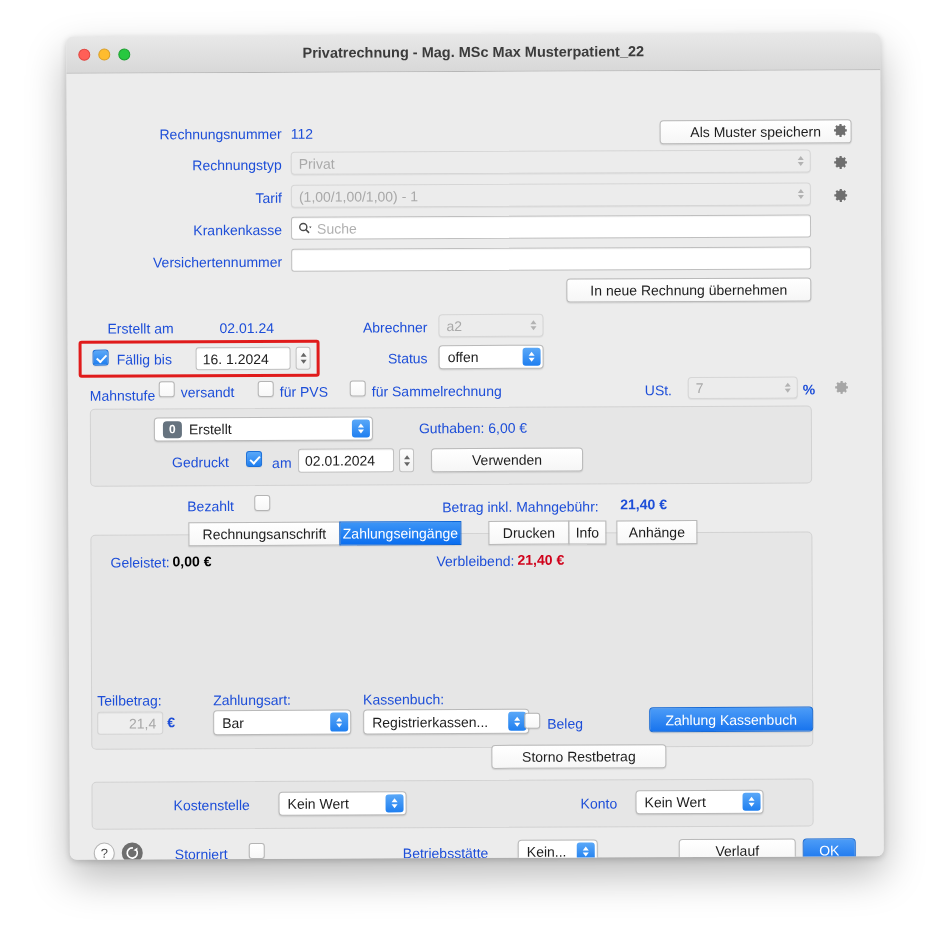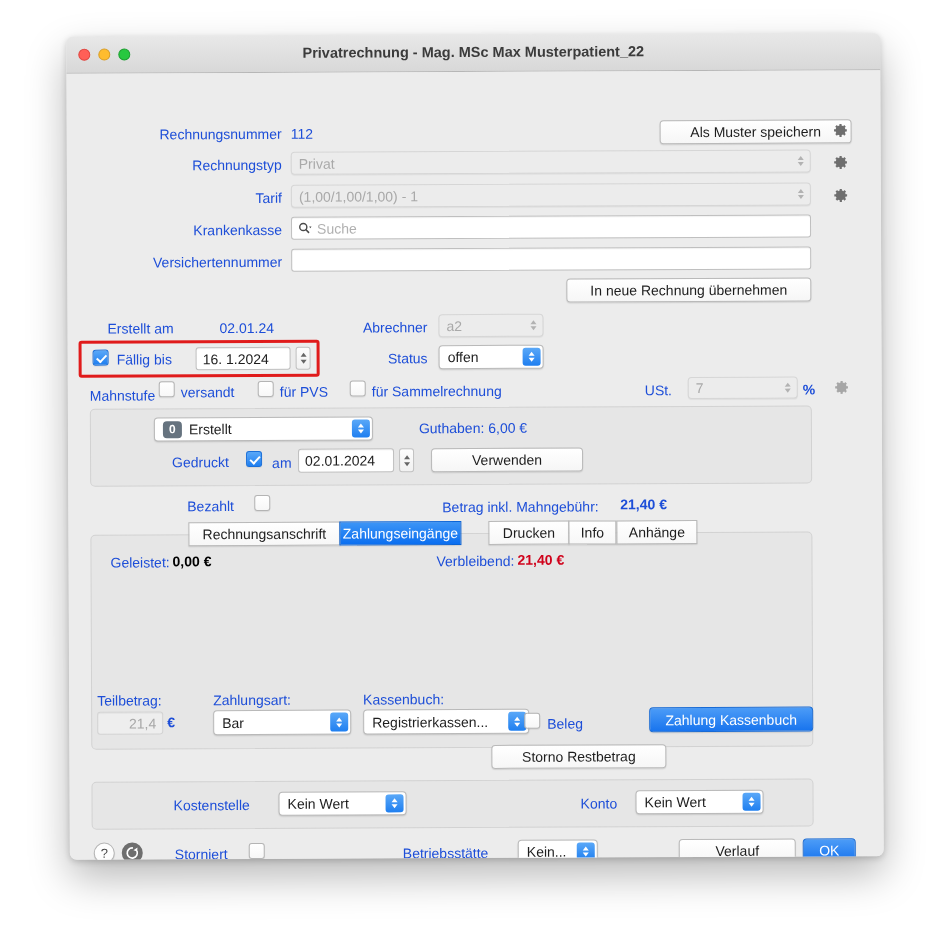--- a/index.html
+++ b/index.html
@@ -360,21 +360,21 @@
 
     <div class="tab" style="left:120px; top:449px; width:152px;">
       <span>Rechnungsanschrift</span>
     </div>
     <div class="tab active" style="left:271px; top:449px; width:122px;">
       <span>Zahlungseingänge</span>
     </div>
     <div class="tab" style="left:420px; top:449px; width:81px;">
       <span>Drucken</span>
     </div>
-    <div class="tab" style="left:500px; top:449px; width:48px;">
+    <div class="tab" style="left:500px; top:449px; width:38px;">
       <span>Info</span>
     </div>
     <div class="tab" style="left:548px; top:449px; width:81px;">
       <span>Anhänge</span>
     </div>
 
     <div class="lbl small" style="left:42px; top:480px;">Geleistet:</div>
     <div class="lbl bold green" style="left:104px; top:479px;">0,00 €</div>
     <div class="lbl small" style="left:368px; top:480px;">Verbleibend:</div>
     <div class="lbl bold red" style="left:449px; top:479px;">21,40 €</div>

